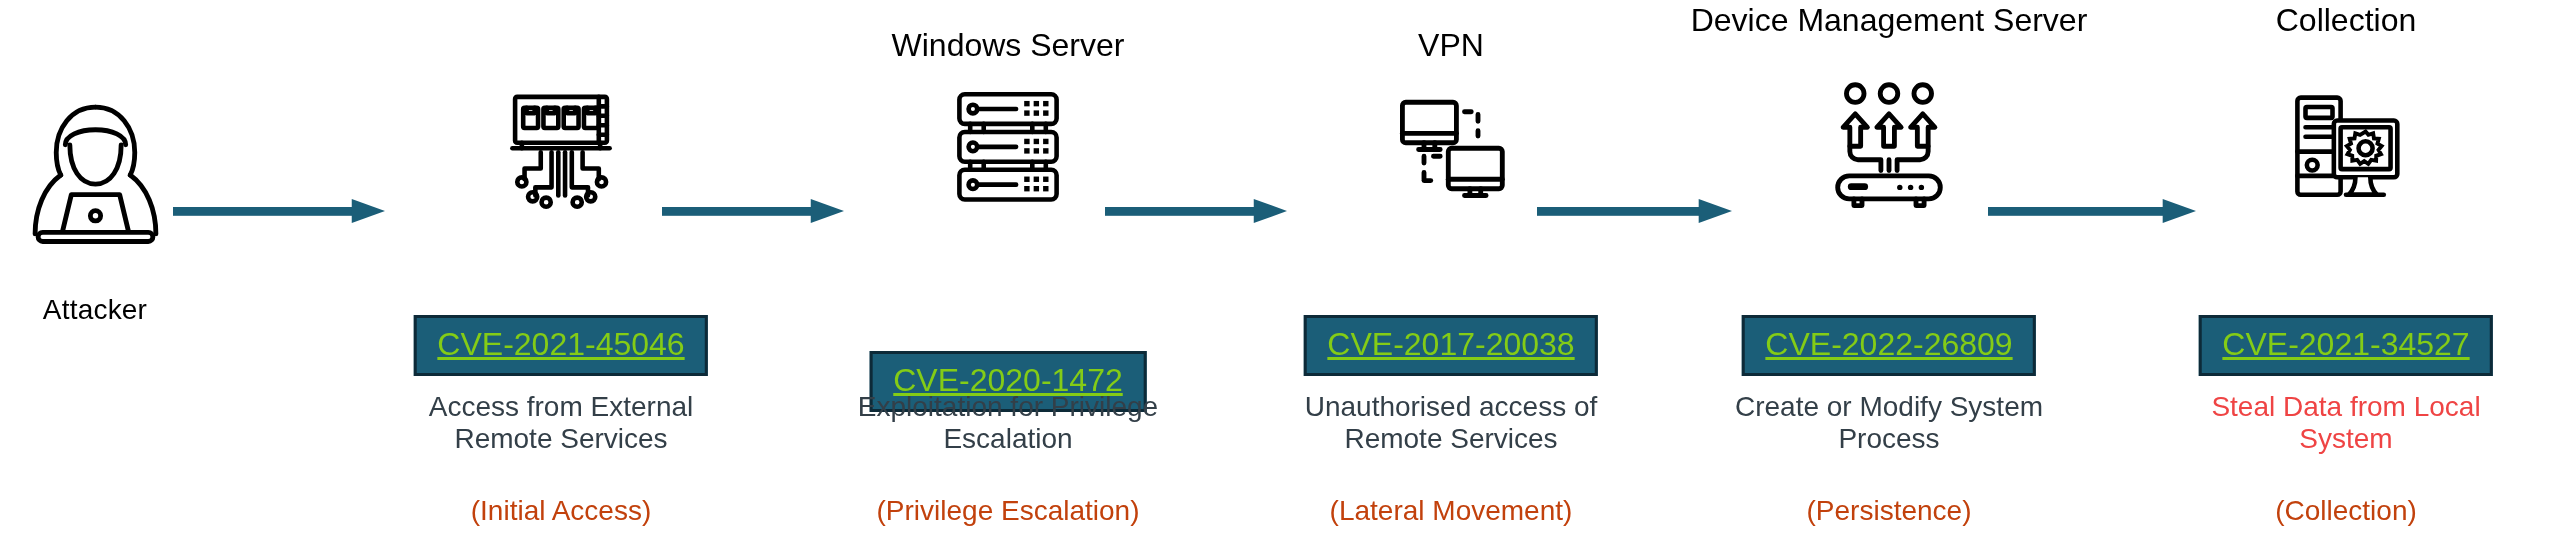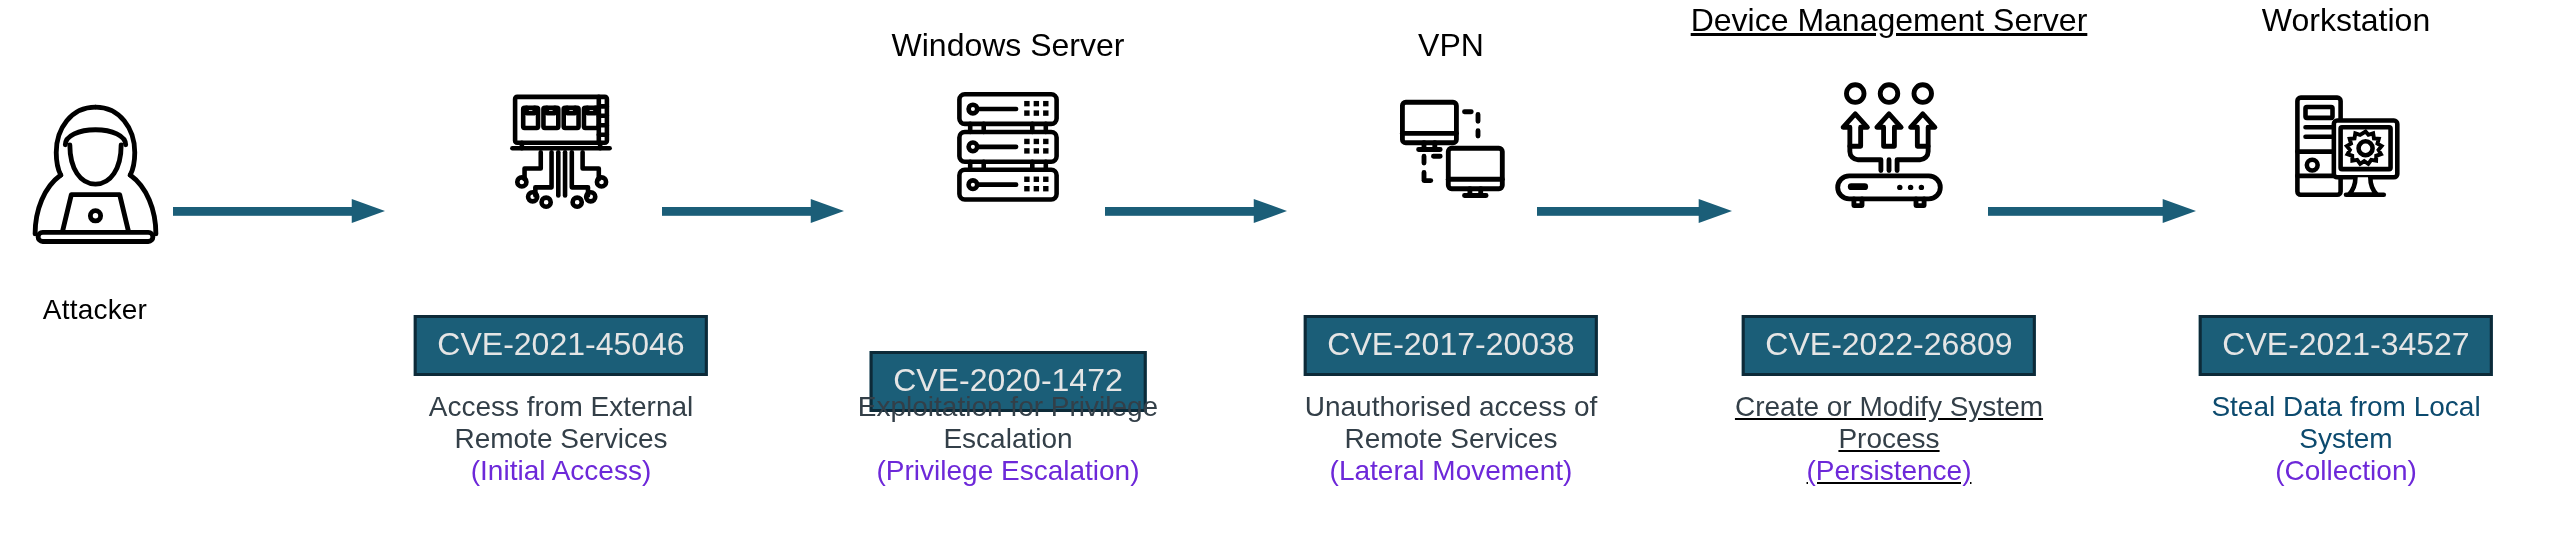--- a/index.html
+++ b/index.html
@@ -31,30 +31,31 @@
   }
   .node-icon{
     position:absolute;left:50%;transform:translateX(-50%);
     width:135px;height:135px;
   }
   .node-icon svg{width:100%;height:100%;display:block;}
 
   .cve-badge{
     position:absolute;left:50%;transform:translateX(-50%);
     background:#1b5e78;border:3.2px solid #0d2a38;
-    color:#e5e5e5;font-size:32px;line-height:1;
+    color:#84cc16;font-size:32px;line-height:1;
     padding:10.3px 20.6px 12.7px 20.6px;white-space:nowrap;text-align:center;
     box-sizing:border-box;
+    text-decoration:underline;
   }
   .cve-caption{
     position:absolute;left:50%;transform:translateX(-50%);
     width:333px;text-align:center;font-size:28px;line-height:32px;
   }
   .cap-technique{color:#333f48;display:block;}
-  .cap-tactic{color:#6d28d9;display:block;}
+  .cap-tactic{color:#c2410c;display:block;margin-top:40px;}
 
   
   .arrow{position:absolute;height:32px;}
   .arrow svg{display:block;width:100%;height:100%;}
 </style>
 </head>
 <body>
 
 <div class="canvas">
 
@@ -207,68 +208,68 @@
       </svg>
     </div>
     <div class="cve-badge" style="top:315px;">CVE-2017-20038</div>
     <div class="cve-caption" style="top:391px;">
       <span class="cap-technique">Unauthorised access of Remote Services</span>
       <span class="cap-tactic">(Lateral Movement)</span>
     </div>
   </div>
 
   <div class="node" style="left:1667px;">
-    <div class="node-title" style="top:1.6px;text-decoration:underline;">Device Management Server</div>
+    <div class="node-title" style="top:1.6px;">Device Management Server</div>
     <div class="node-icon" style="top:76px;">
       <svg viewBox="0 0 100 100" fill="none" stroke="#000" stroke-width="3.6" stroke-linecap="round" stroke-linejoin="round">
         <circle cx="25" cy="13" r="6.5"></circle>
         <circle cx="50" cy="13" r="6.5"></circle>
         <circle cx="75" cy="13" r="6.5"></circle>
         <path d="M25 28 L34 38 H29 V52 H21 V38 H16 Z"></path>
         <path d="M50 28 L59 38 H54 V52 H46 V38 H41 Z"></path>
         <path d="M75 28 L84 38 H79 V52 H71 V38 H66 Z"></path>
         <path d="M21 52v4a6 6 0 0 0 6 6h17v8"></path>
         <path d="M79 52v4a6 6 0 0 1-6 6H56v8"></path>
         <path d="M50 62v8"></path>
         <rect x="12" y="74" width="76" height="17" rx="8.5"></rect>
         <path d="M22 82h10" stroke-width="5"></path>
         <circle cx="58" cy="82.5" r="2" fill="#000" stroke="none"></circle>
         <circle cx="66" cy="82.5" r="2" fill="#000" stroke="none"></circle>
         <circle cx="74" cy="82.5" r="2" fill="#000" stroke="none"></circle>
         <path d="M24 91v5h6v-5M70 91v5h6v-5"></path>
       </svg>
     </div>
     <div class="cve-badge" style="top:315px;">CVE-2022-26809</div>
-    <div class="cve-caption" style="top:391px;text-decoration:underline;">
+    <div class="cve-caption" style="top:391px;">
       <span class="cap-technique">Create or Modify System Process</span>
       <span class="cap-tactic">(Persistence)</span>
     </div>
   </div>
 
   <div class="node" style="left:2124px;">
-    <div class="node-title" style="top:1.6px;">Workstation</div>
+    <div class="node-title" style="top:1.6px;">Collection</div>
     <div class="node-icon" style="top:76px;">
       <svg viewBox="0 0 100 100" fill="none" stroke="#000" stroke-width="3.4" stroke-linecap="round" stroke-linejoin="round">
         <rect x="14" y="16" width="32" height="72" rx="2.5"></rect>
         <rect x="20" y="23" width="20" height="8" rx="1"></rect>
         <path d="M20 38h20M20 45h20"></path>
         <path d="M14 56h32"></path>
         <circle cx="25" cy="66" r="4"></circle>
         <path d="M14 74h32"></path>
         <rect x="41" y="33" width="47" height="42" rx="2.5" fill="#fff"></rect>
         <rect x="46" y="38" width="37" height="31" rx="1"></rect>
         <path d="M57 75c0 6-2 10-5 13h21c-3-3-5-7-5-13" fill="#fff"></path>
         <path d="M50 88h28"></path>
         <g transform="translate(64.5,53.5)">
           <circle cx="0" cy="0" r="5.2"></circle>
           <path d="M0 -12.4 2.1 -9.9 5.6 -11 6.2 -7.3 9.8 -7 8.8 -3.4 11.9 -1.6 9.6 1.2 11.4 4.4 7.9 5.6 7.8 9.2 4.2 8.6 2 11.6 -1 9.6 -4 11.6 -6.2 8.6 -9.8 9.2 -9.9 5.6 -13.4 4.4 -11.6 1.2 -13.9 -1.6 -10.8 -3.4 -11.8 -7 -8.2 -7.3 -7.6 -11 -4.1 -9.9 Z" stroke-width="2.9" stroke-linejoin="miter"></path>
         </g>
       </svg>
     </div>
     <div class="cve-badge" style="top:315px;">CVE-2021-34527</div>
     <div class="cve-caption" style="top:391px;">
-      <span class="cap-technique" style="color:#0c4a6e;text-align:center;">Steal Data from Local System</span>
+      <span class="cap-technique" style="color:#ef4444;text-align:center;">Steal Data from Local System</span>
       <span class="cap-tactic">(Collection)</span>
     </div>
   </div>
 
 </div>
 
 
 </body></html>

